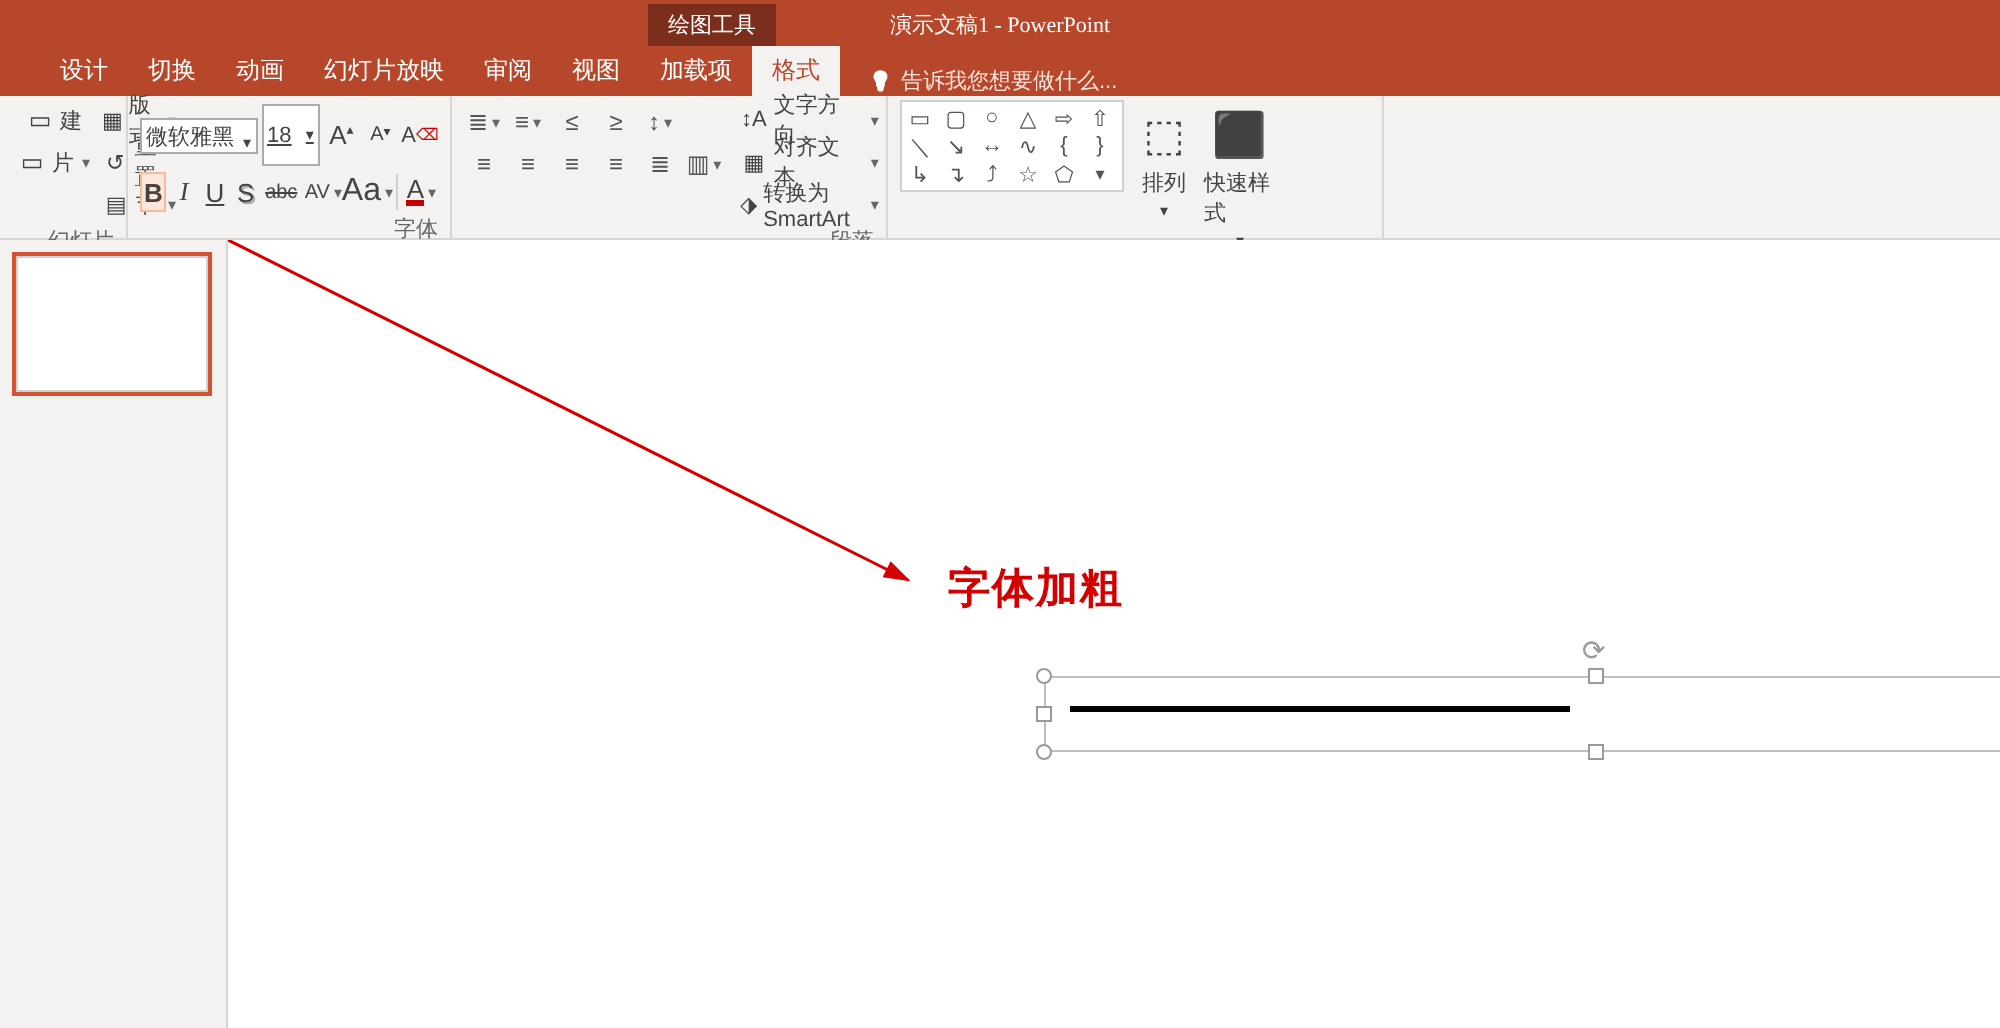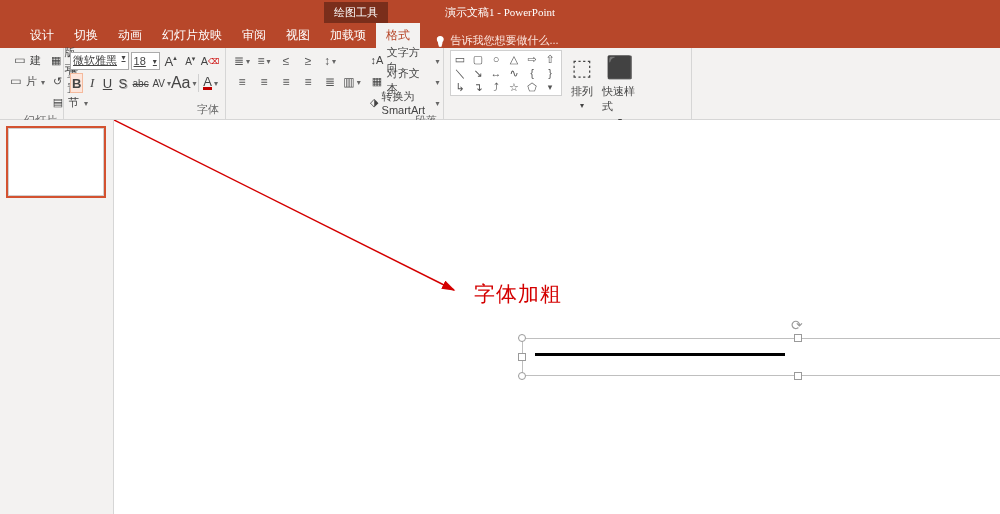--- a/index.html
+++ b/index.html
@@ -20,22 +20,22 @@
   .group-body { flex: 1; display: flex; gap: 2px; }
   .group-label { text-align: right; font-size: 11px; color: #666; padding: 1px 0 2px 0; }
 
   .vbtn { display: flex; flex-direction: column; align-items: center; justify-content: center; width: 36px; gap: 2px; cursor: pointer; font-size: 11px; }
   .vbtn.small { width: auto; padding: 0 2px; flex-direction: row; height: 20px; gap: 2px; }
   .stacked { display: flex; flex-direction: column; gap: 1px; }
   .row { display: flex; gap: 2px; align-items: center; }
   .ico { width: 16px; height: 16px; display: inline-flex; align-items: center; justify-content: center; font-size: 12px; }
   .dd::after { content: "▾"; font-size: 8px; margin-left: 2px; color: #666; }
 
-  .font-combo { width: 60px; height: 18px; border: 1px solid #ababab; background: #fff; font-size: 11px; padding: 0 2px; display: flex; align-items: flex-start; justify-content: space-between; text-decoration: underline; }
-  .size-combo { width: 30px; height: 18px; border: 1px solid #ababab; background: #fff; font-size: 11px; padding: 0 2px; display: flex; align-items: center; justify-content: space-between; text-decoration: underline; }
+  .font-combo { width: 60px; height: 18px; border: 1px solid #ababab; background: #fff; font-size: 11px; padding: 0 2px; display: flex; align-items: flex-end; justify-content: space-between; }
+  .size-combo { width: 30px; height: 31px; border: 1px solid #ababab; background: #fff; font-size: 11px; padding: 0 2px; display: flex; align-items: center; justify-content: space-between; text-decoration: underline; }
   .fmt-btn { width: 20px; height: 20px; display: inline-flex; align-items: center; justify-content: center; cursor: pointer; border: 1px solid transparent; font-size: 13px; color: #444; }
   .fmt-btn.active { border: 1px solid #f5ba9d; background: #fde6dc; }
   .fmt-btn.small { width: 18px; height: 18px; font-size: 11px; }
   .fmt-sep { width: 1px; height: 18px; background: #d0d0d0; margin: 0 2px; }
 
   .para-btn { width: 20px; height: 18px; display: inline-flex; align-items: center; justify-content: center; cursor: pointer; font-size: 12px; color: #555; }
 
   .txtrow { display: flex; align-items: center; gap: 3px; height: 20px; cursor: pointer; font-size: 11px; color: #444; padding: 0 2px; }
   .txtrow .ico { width: 14px; height: 14px; font-size: 11px; }
 
@@ -66,21 +66,21 @@
   .h-tl { left: -5px; top: -5px; }
   .h-bl { left: -5px; bottom: -5px; }
   .h-l { left: -5px; top: 50%; margin-top: -4px; border-radius: 0; }
   .h-t { left: 50%; top: -5px; margin-left: -4px; border-radius: 0; }
   .h-b { left: 50%; bottom: -5px; margin-left: -4px; border-radius: 0; }
   .rot-handle { position: absolute; left: 50%; top: -22px; margin-left: -7px; width: 14px; height: 14px; color: #9a9a9a; font-size: 14px; cursor: pointer; }
   .rot-handle::before { content: "⟳"; }
 
   
   .arrow-svg { position: absolute; left: 0; top: 0; pointer-events: none; }
-  .annot { position: absolute; left: 360px; top: 160px; font-family: SimSun, "宋体", serif; font-size: 21px; color: #d40000; letter-spacing: 1px; }
+  .annot { position: absolute; left: 360px; top: 160px; font-family: SimSun, "宋体", serif; font-size: 21px; color: #d40000; letter-spacing: 1px; font-weight: bold; }
 </style>
 </head>
 <body>
 
 <div class="title-bar">
   <span class="context-tab">绘图工具</span>
   <span class="title-center">演示文稿1 - PowerPoint</span>
 </div>
 
 <div class="tabs-bar">

